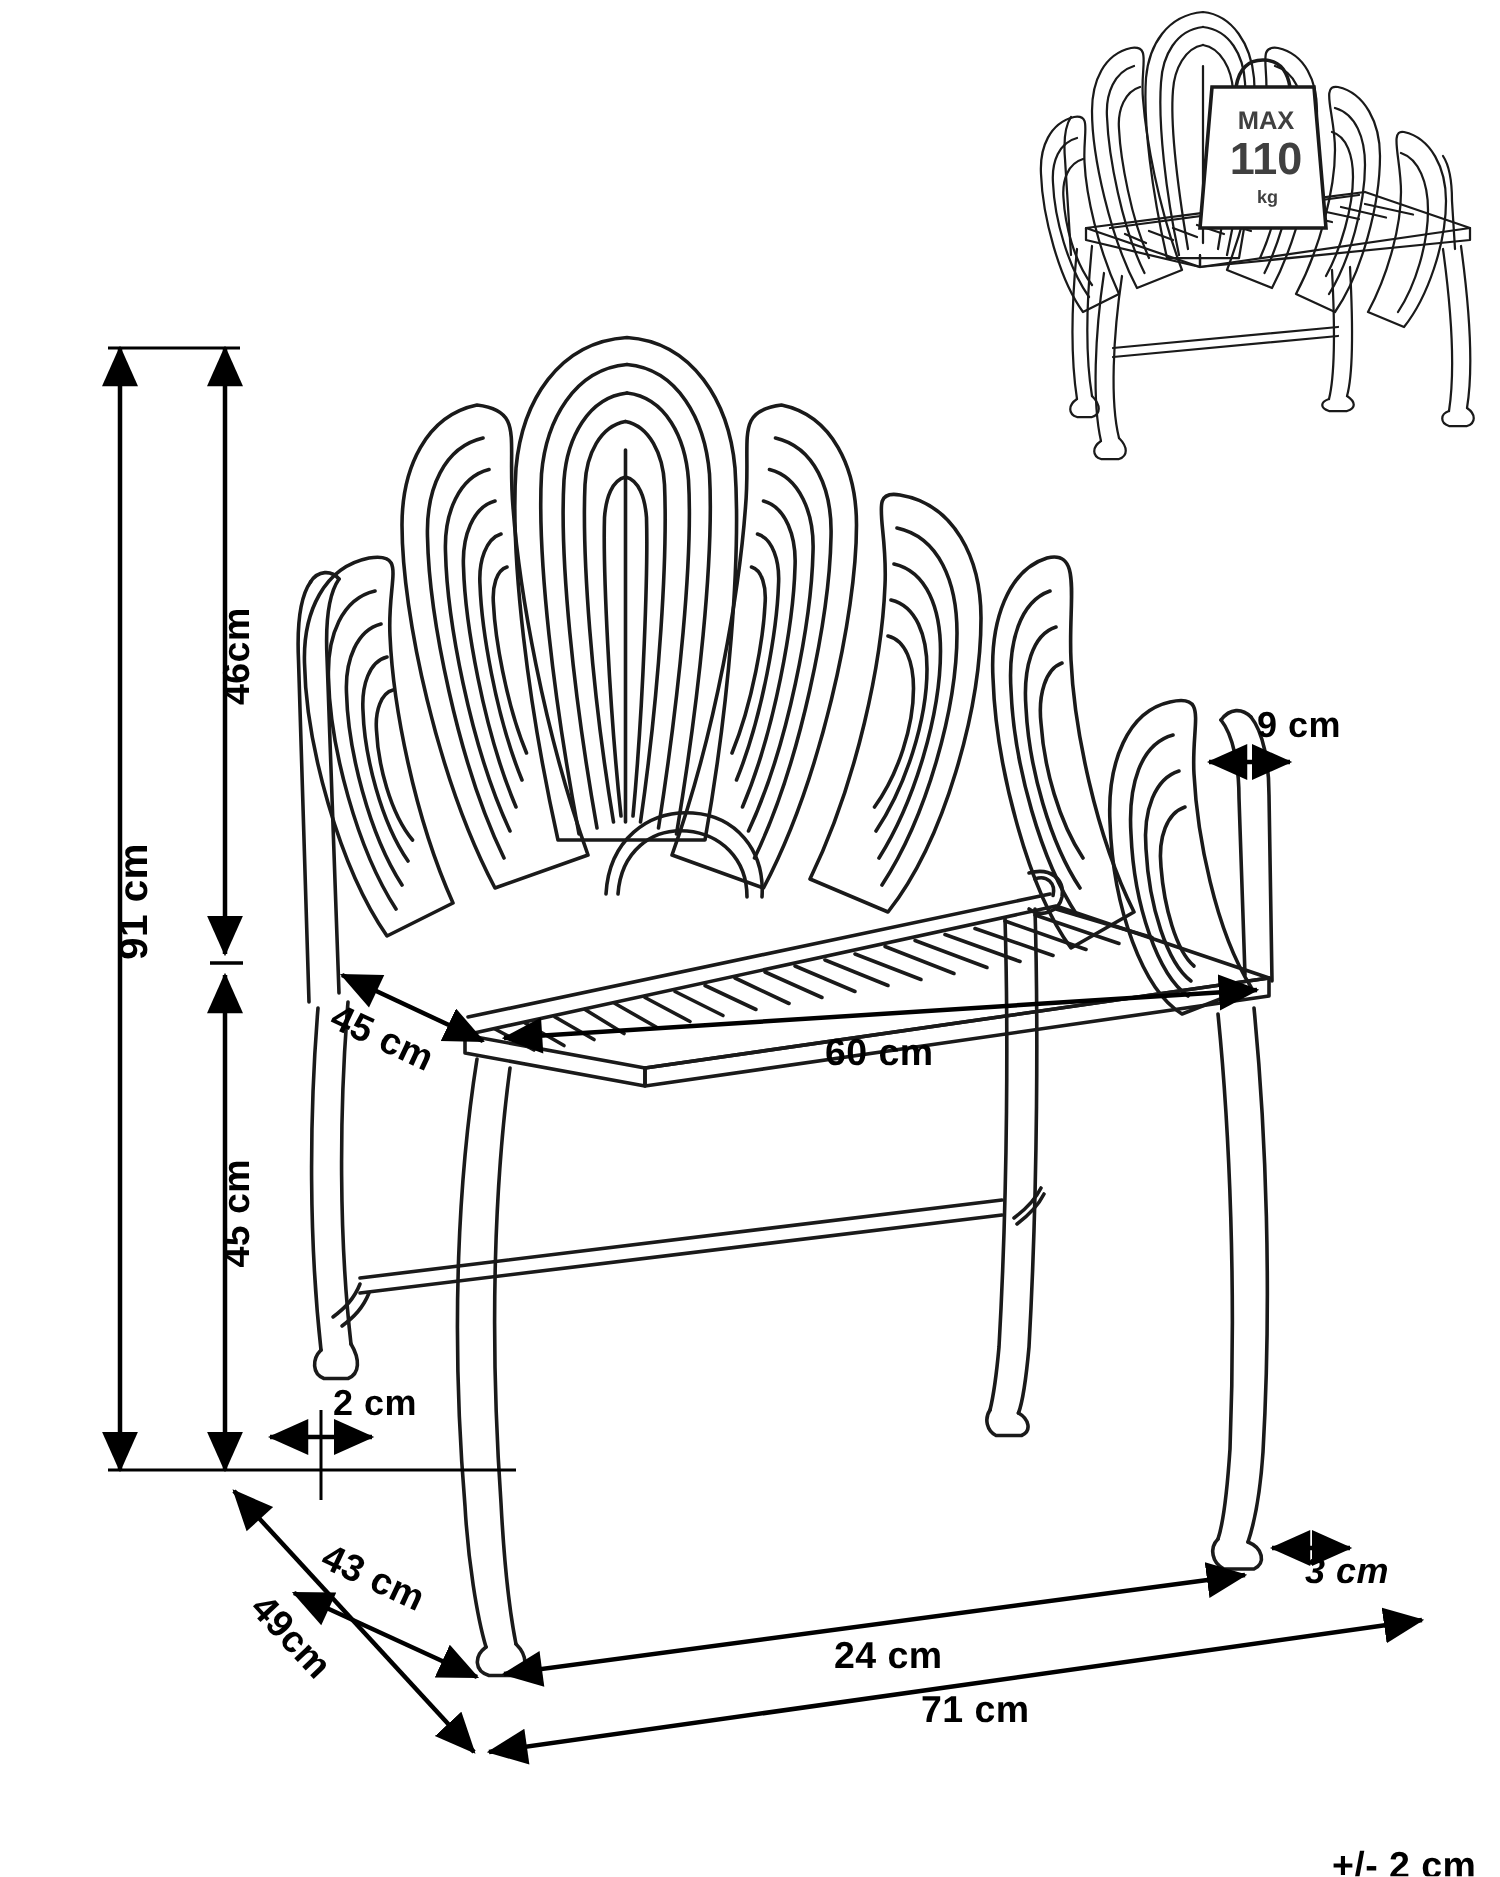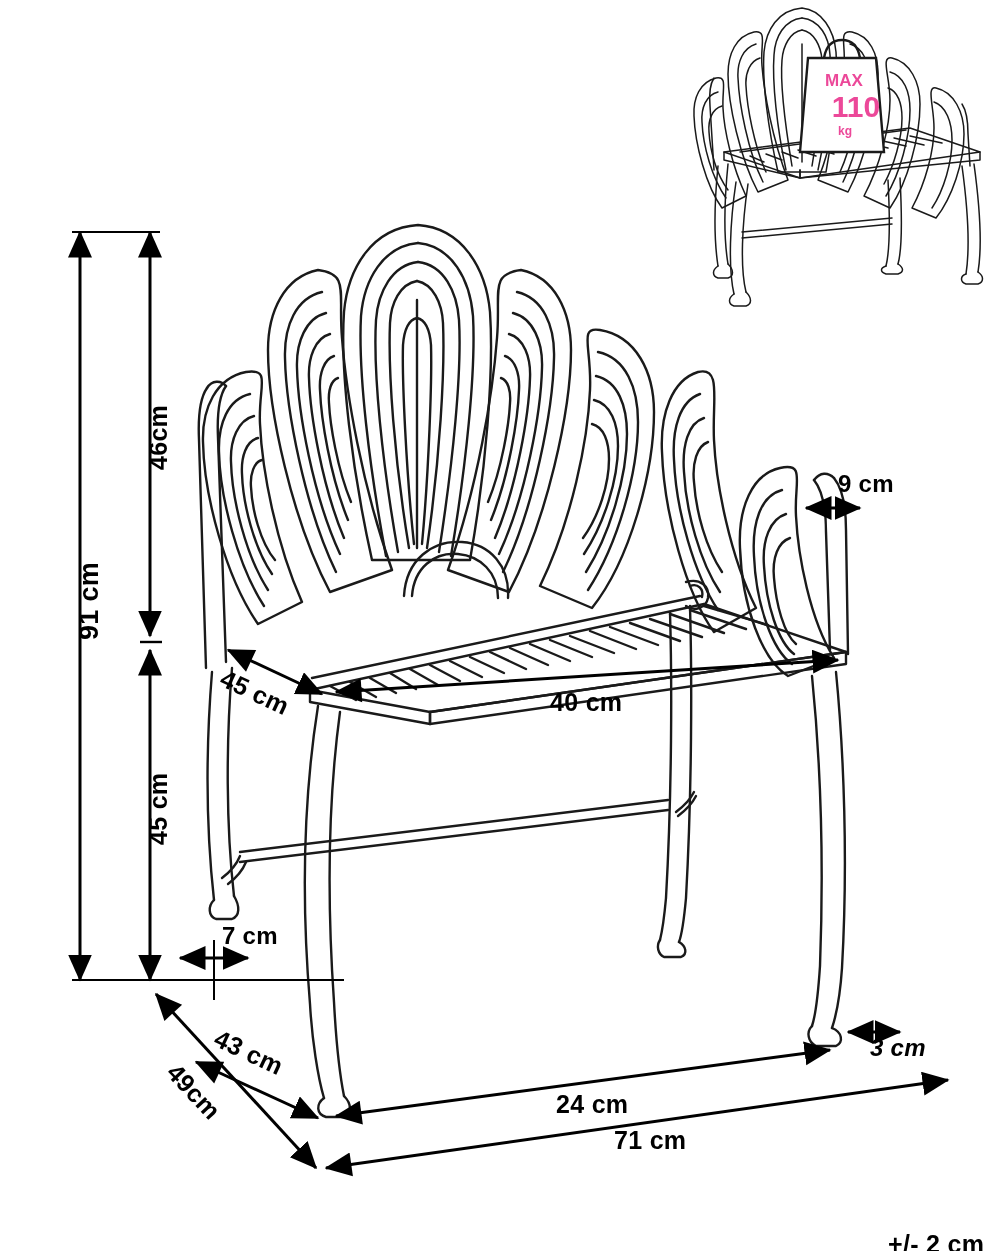--- a/index.html
+++ b/index.html
@@ -32,21 +32,21 @@
     letter-spacing: 0.3px;
   }
   .rot90 {
     transform-origin: 0 0;
     transform: rotate(-90deg);
   }
   .badge-text {
     position: absolute;
     text-align: center;
     font-weight: bold;
-    color: #ec4899;
+    color: #404040;
     line-height: 1;
     white-space: nowrap;
   }
 </style>
 </head>
 <body>
 
 <div id="sheet">
 
   <svg class="layer" viewBox="0 0 1000 1251" xmlns="http://www.w3.org/2000/svg">
@@ -227,21 +227,21 @@
       <path d="M962 104 C 966 110 968 122 968 134 L 970 166"></path>
     </g>
 
     <g>
       <path d="M808 58 L 876 58 L 884 152 L 800 152 Z" fill="#ffffff" stroke="#1a1a1a" stroke-width="2.4"></path>
       <path d="M824 58 C 826 46 832 40 842 40 C 852 40 858 46 860 58" fill="none" stroke="#1a1a1a" stroke-width="2.4"></path>
     </g>
   </svg>
 
   <div class="badge-text" style="left:808px; top:72px; width:72px; font-size:17px;">MAX</div>
-  <div class="badge-text" style="left:806px; top:92px; width:76px; font-size:30px;padding-left:12px;">110</div>
+  <div class="badge-text" style="left:806px; top:92px; width:76px; font-size:30px;">110</div>
   <div class="badge-text" style="left:808px; top:125px; width:74px; font-size:12px;">kg</div>
 
   <svg class="layer" viewBox="0 0 1000 1251" xmlns="http://www.w3.org/2000/svg">
     <defs>
       <marker id="ah" markerWidth="10" markerHeight="10" refX="8.5" refY="4" orient="auto" markerUnits="strokeWidth">
         <path d="M0,0 L9,4 L0,8 z" fill="#000000"></path>
       </marker>
       <marker id="ah2" markerWidth="10" markerHeight="10" refX="0.5" refY="4" orient="auto" markerUnits="strokeWidth">
         <path d="M9,0 L0,4 L9,8 z" fill="#000000"></path>
       </marker>
@@ -276,26 +276,26 @@
       <line x1="336" y1="1116" x2="830" y2="1050" marker-start="url(#ah2)" marker-end="url(#ah)"></line>
 
       <line x1="326" y1="1168" x2="948" y2="1080" marker-start="url(#ah2)" marker-end="url(#ah)"></line>
     </g>
   </svg>
 
   <div class="dimlabel rot90" style="left:74px; top:640px; font-size:27px;">91 cm</div>
   <div class="dimlabel rot90" style="left:144px; top:470px; font-size:25px;">46cm</div>
   <div class="dimlabel rot90" style="left:144px; top:845px; font-size:25px;">45 cm</div>
 
-  <div class="dimlabel" style="left:550px; top:688px; font-size:25px;">40 cm</div>
+  <div class="dimlabel" style="left:550px; top:688px; font-size:25px;">60 cm</div>
   <div class="dimlabel" style="left:228px; top:664px; font-size:25px; transform:rotate(25deg); transform-origin:0 0;">45 cm</div>
 
   <div class="dimlabel" style="left:838px; top:470px; font-size:24px;">9 cm</div>
 
-  <div class="dimlabel" style="left:222px; top:922px; font-size:24px;">7 cm</div>
+  <div class="dimlabel" style="left:222px; top:922px; font-size:24px;">2 cm</div>
   <div class="dimlabel" style="left:870px; top:1034px; font-size:24px;font-style:italic;">3 cm</div>
 
   <div class="dimlabel" style="left:222px; top:1024px; font-size:25px; transform:rotate(25deg); transform-origin:0 0;">43 cm</div>
   <div class="dimlabel" style="left:182px; top:1058px; font-size:25px; transform:rotate(47deg); transform-origin:0 0;">49cm</div>
 
   <div class="dimlabel" style="left:556px; top:1090px; font-size:25px;">24 cm</div>
   <div class="dimlabel" style="left:578px; top:1126px; font-size:25px;margin-left:36px;">71 cm</div>
 
   <div class="dimlabel" style="left:888px; top:1230px; font-size:25px;">+/- 2 cm</div>
 

